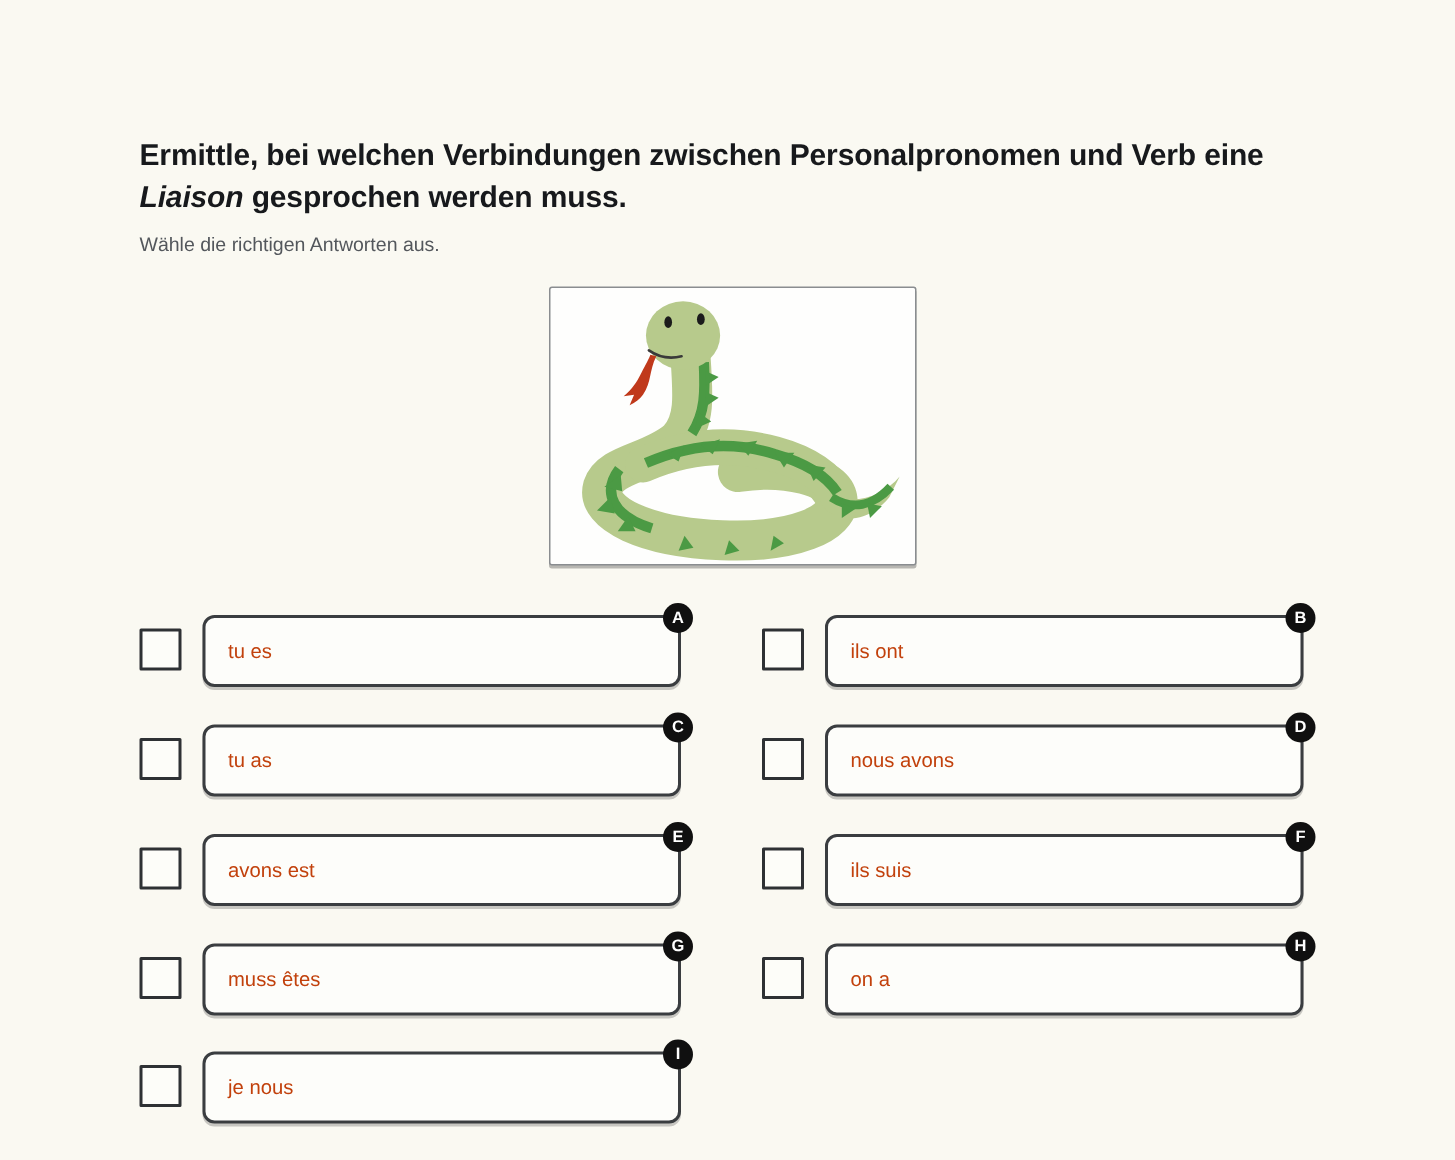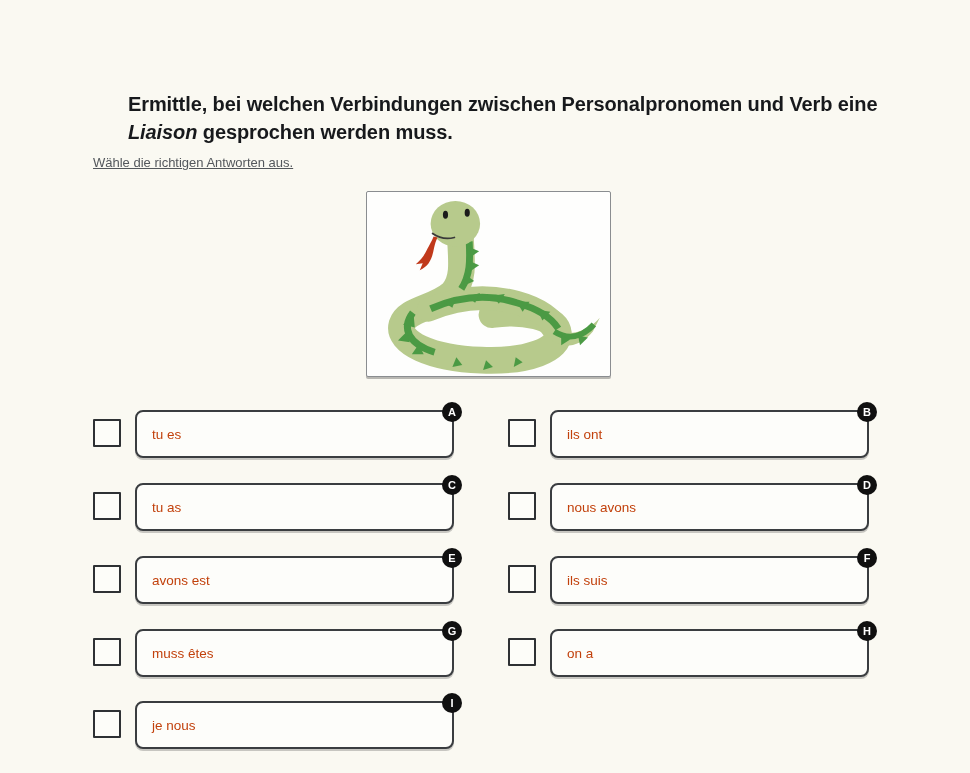--- a/index.html
+++ b/index.html
@@ -14,30 +14,28 @@
 
   .question-title {
     position: absolute;
     left: 93px; top: 90px;
     width: 778px;
     font-size: 20px;
     font-weight: 700;
     color: #17191C;
     line-height: 28px;
     letter-spacing: -0.1px;
-    margin-left: 35px;
   }
   .question-title em { font-style: italic; }
 
   .instruction {
     position: absolute;
     left: 93px; top: 155px;
     font-size: 13px;
     color: #53575C;
-    text-decoration: underline;
   }
 
   .image-card {
     position: absolute;
     left: 366px; top: 191px;
     width: 245px; height: 186px;
     background: #FEFEFD;
     border: 1px solid #8A8D90;
     border-radius: 2px;
     box-shadow: 0 2px 0 rgba(60,60,60,0.35);

